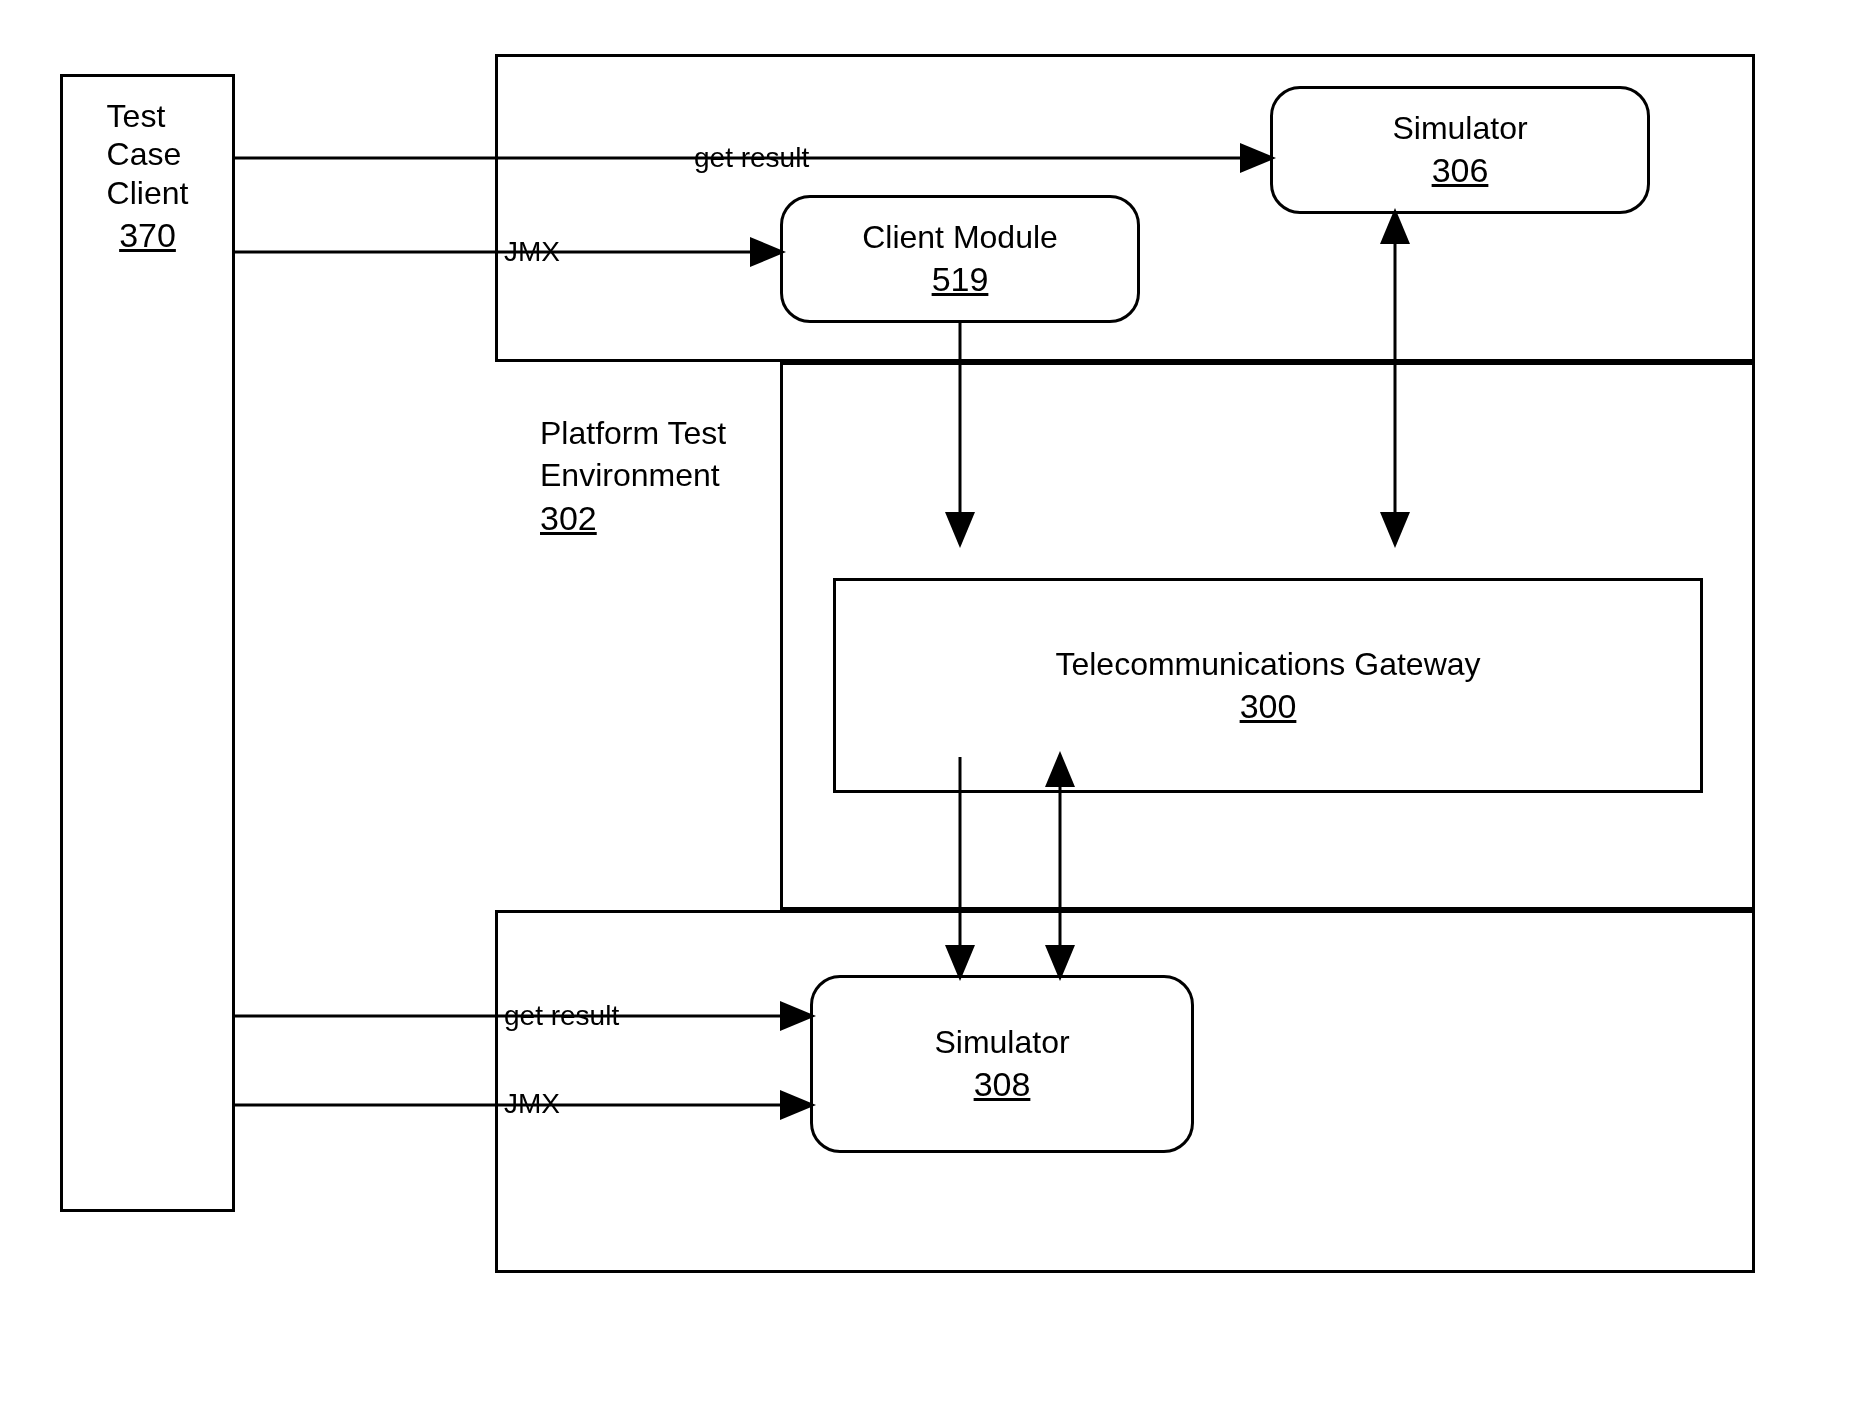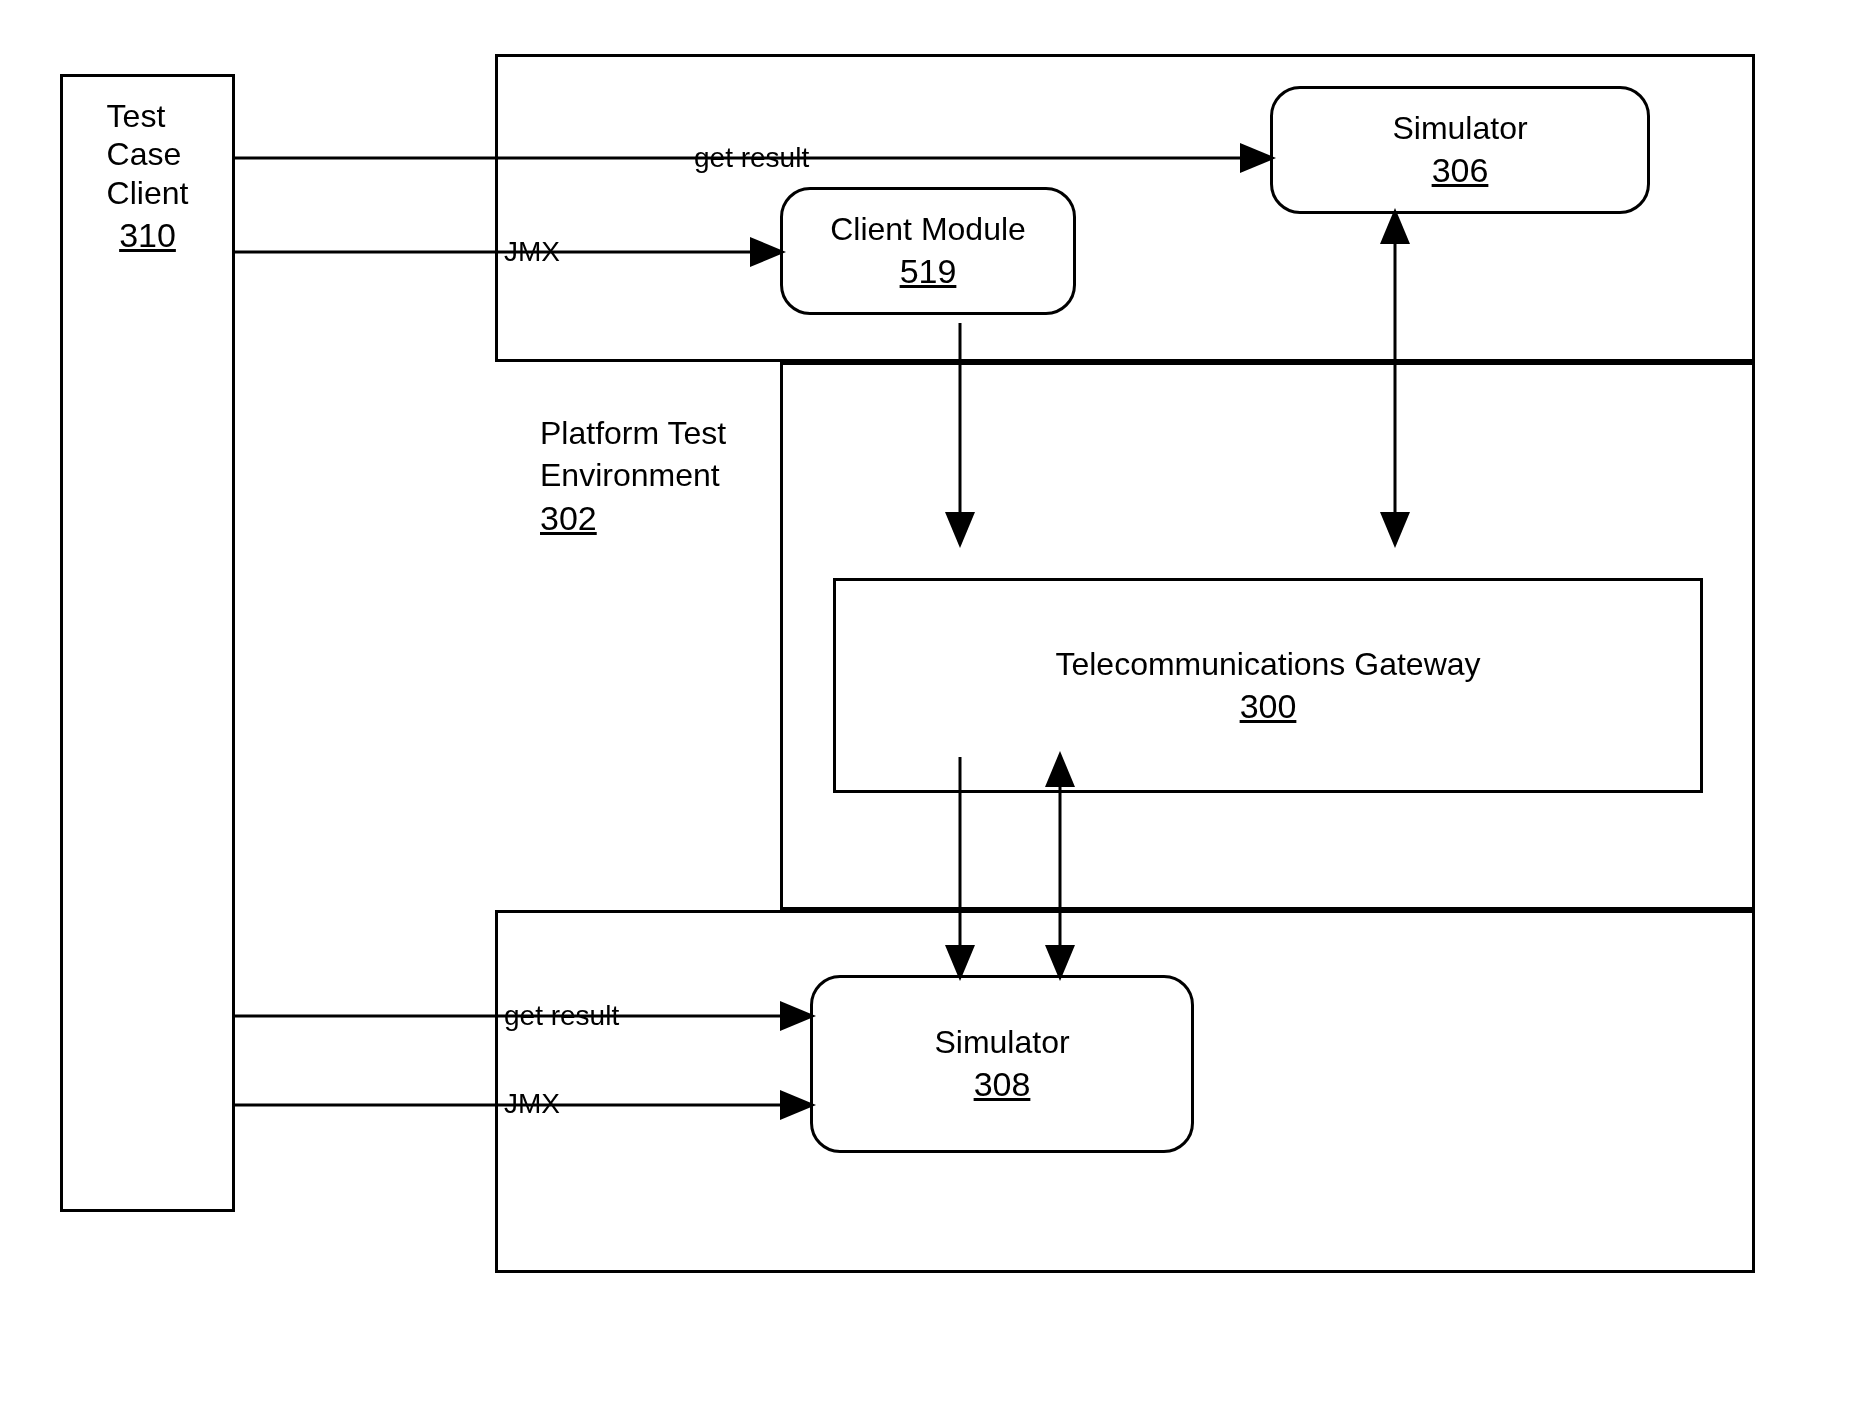--- a/index.html
+++ b/index.html
@@ -69,29 +69,29 @@
   <div class="box" style="left:495px; top:54px; width:1260px; height:308px; justify-content:flex-start;"></div>
 
   <div class="box" style="left:495px; top:910px; width:1260px; height:363px; justify-content:flex-start;"></div>
 
   <div class="box" style="left:780px; top:362px; width:975px; height:548px;"></div>
 
   <div class="box" style="left:60px; top:74px; width:175px; height:1138px;">
     <span style="white-space:pre-line; line-height:1.2;">Test
 Case
 Client</span>
-    <span class="ref-num">310</span>
+    <span class="ref-num">370</span>
   </div>
 
   <div class="box rounded centered" style="left:1270px; top:86px; width:380px; height:128px;">
     <span>Simulator</span>
     <span class="ref-num">306</span>
   </div>
 
-  <div class="box rounded centered" style="left:780px; top:187px; width:296px; height:128px;">
+  <div class="box rounded centered" style="left:780px; top:195px; width:360px; height:128px;">
     <span>Client Module</span>
     <span class="ref-num">519</span>
   </div>
 
   <div class="box centered" style="left:833px; top:542px; width:870px; height:215px;margin-top:36px;">
     <span>Telecommunications Gateway</span>
     <span class="ref-num">300</span>
   </div>
 
   <div class="box rounded centered" style="left:810px; top:975px; width:384px; height:178px;">

